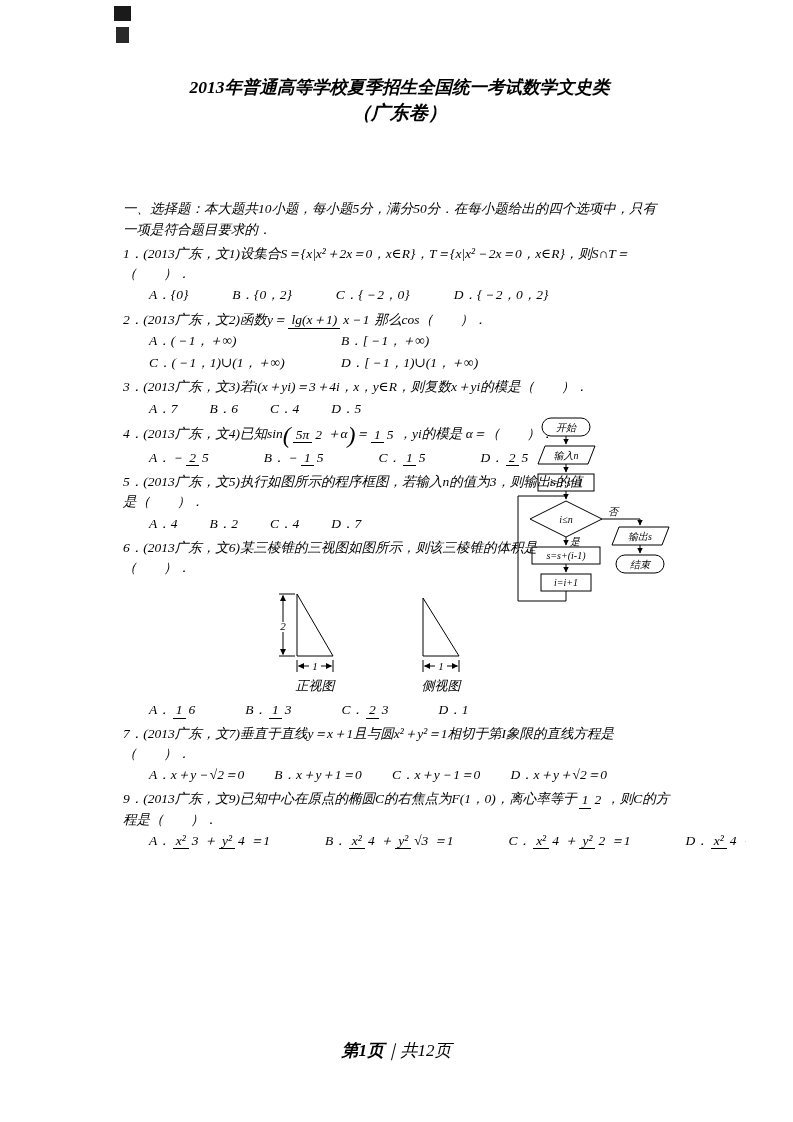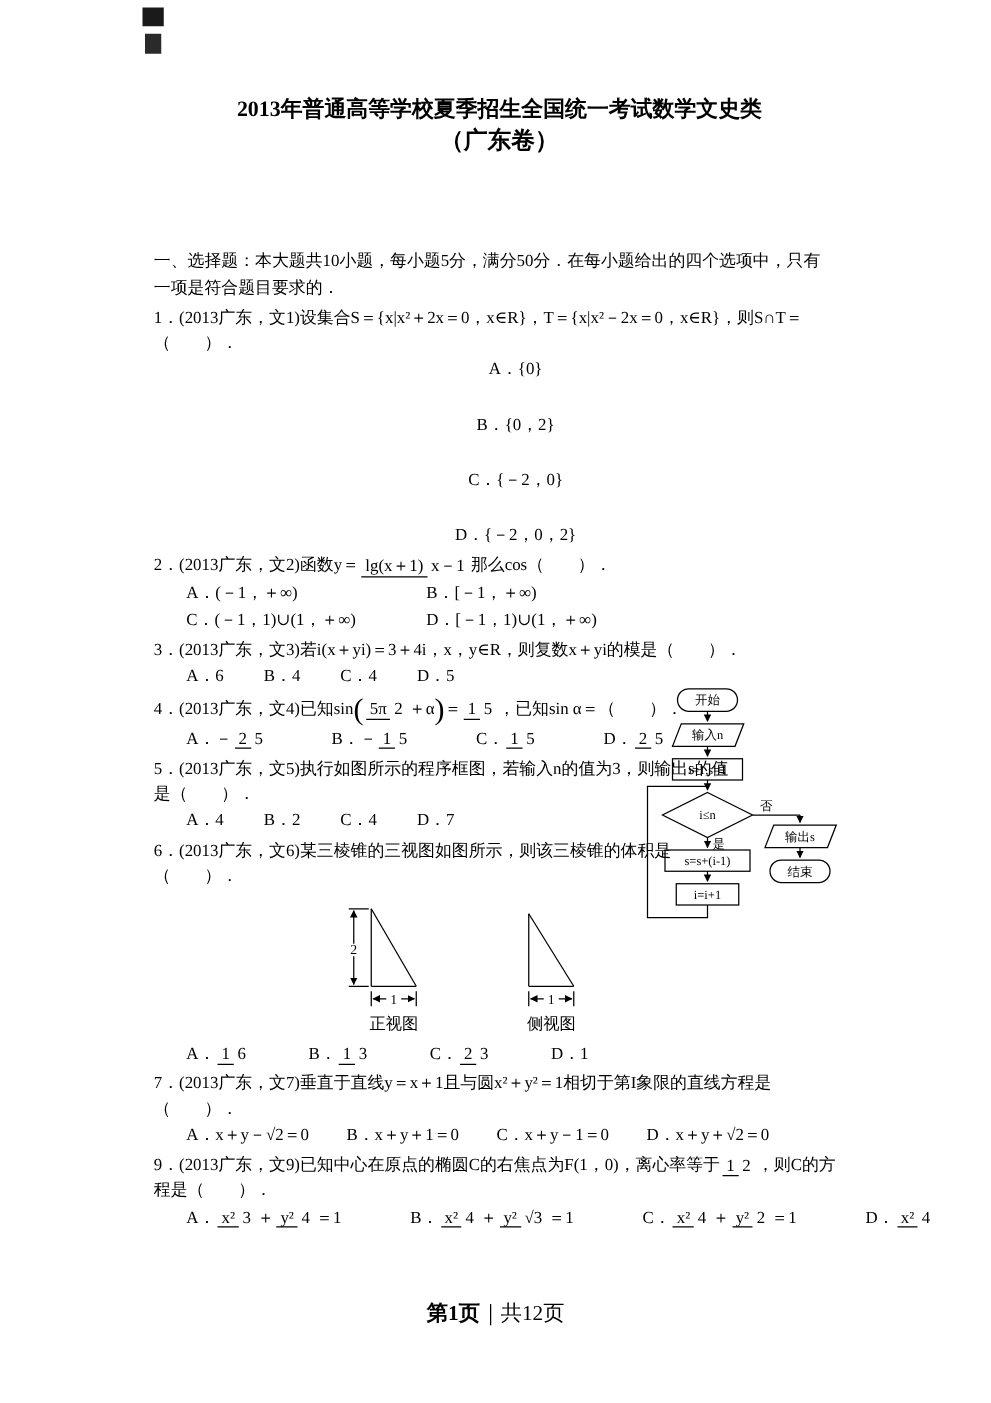--- a/index.html
+++ b/index.html
@@ -1,29 +1,29 @@
 <!DOCTYPE html>
 <html><head>
 <meta charset="utf-8">
 <title>2013 广东卷 数学文史类 第1页</title>
 <style>
   html,body{margin:0;padding:0;background:#ffffff;}
   .page{
     position:relative;width:699px;height:1122px;margin:0 auto;background:#fff;color:#000;
     font-family:"Liberation Serif","DejaVu Serif",serif;font-size:13.5px;line-height:1.5;
-    padding:62px 70px 0 76px;box-sizing:border-box;overflow:hidden;
+    padding:62px 70px 0 76px;box-sizing:border-box;overflow:hidden;font-style:italic;
   }
   .title1{margin:14px 0 2px;text-align:center;font-size:17.5px;font-weight:700;line-height:1.3;}
   .title2{margin:0;text-align:center;font-size:19px;font-weight:700;line-height:1.3;}
   .section-head{margin:74px 16px 4px 0;}
   .stem{margin:2px 0 0 0;}
   .qblock{margin:0 0 4px 0;}
   .narrow{max-width:472px;}
   .opts{display:flex;align-items:center;padding-left:26px;margin:1px 0 3px;flex-wrap:nowrap;}
-  .g30{gap:30px;} .g32{gap:32px;} .g45{gap:45px;} .g48{gap:24px;flex-direction:column;} .g50{gap:50px;} .g55{gap:55px;}
+  .g30{gap:30px;} .g32{gap:32px;} .g45{gap:45px;} .g48{gap:44px;} .g50{gap:50px;} .g55{gap:55px;}
   .opts-grid{display:grid;padding-left:26px;margin:1px 0 3px;row-gap:2px;}
   .cols-2a{grid-template-columns:192px auto;}
   .cols-2b{grid-template-columns:212px auto;}
   .frac{display:inline-flex;vertical-align:middle;text-align:center;margin:0 2px;line-height:1.15;}
   .frac .fnum{border-bottom:1px solid #000;padding:0 3px;display:block;}
   .frac .fden{padding:0 3px;display:block;}
   .bigp{font-size:24px;font-weight:400;vertical-align:middle;line-height:1;}
   .opt{white-space:nowrap;display:inline-flex;align-items:center;}
   .qwrap{position:relative;}
   .flowchart{position:absolute;top:-8px;right:-6px;width:170px;height:215px;}
@@ -70,22 +70,22 @@
       <span class="opt">A．(－1，＋∞)</span>
       <span class="opt">B．[－1，＋∞)</span>
       <span class="opt">C．(－1，1)∪(1，＋∞)</span>
       <span class="opt">D．[－1，1)∪(1，＋∞)</span>
     </div>
   </div>
 
   <div class="qblock">
     <p class="stem">3．(2013广东，文3)若i(x＋yi)＝3＋4i，x，y∈R，则复数x＋yi的模是（　　）．</p>
     <div class="opts g32">
-      <span class="opt">A．6</span>
-      <span class="opt">B．4</span>
+      <span class="opt">A．7</span>
+      <span class="opt">B．6</span>
       <span class="opt">C．4</span>
       <span class="opt">D．5</span>
     </div>
   </div>
 
   <div class="qwrap">
 
     <div class="flowchart">
       <svg viewBox="0 0 170 215" width="170" height="215">
         <defs>
@@ -127,21 +127,21 @@
       </svg>
     </div>
 
     <div class="qblock">
       <p class="stem narrow"><span>4．(2013广东，文4)已知sin</span><span class="bigp">(</span><span class="frac">
             <span class="fnum">5π</span>
             <span class="fden">2</span>
           </span><span>＋α</span><span class="bigp">)</span><span>＝</span><span class="frac">
             <span class="fnum">1</span>
             <span class="fden">5</span>
-          </span><span>，已知sin α＝（　　）．</span></p>
+          </span><span>，yi的模是 α＝（　　）．</span></p>
       <div class="opts g50">
         <span class="opt">
             <span>A．</span>
             <span>－</span>
             <span class="frac">
               <span class="fnum">2</span>
               <span class="fden">5</span>
             </span>
           </span>
         <span class="opt">

